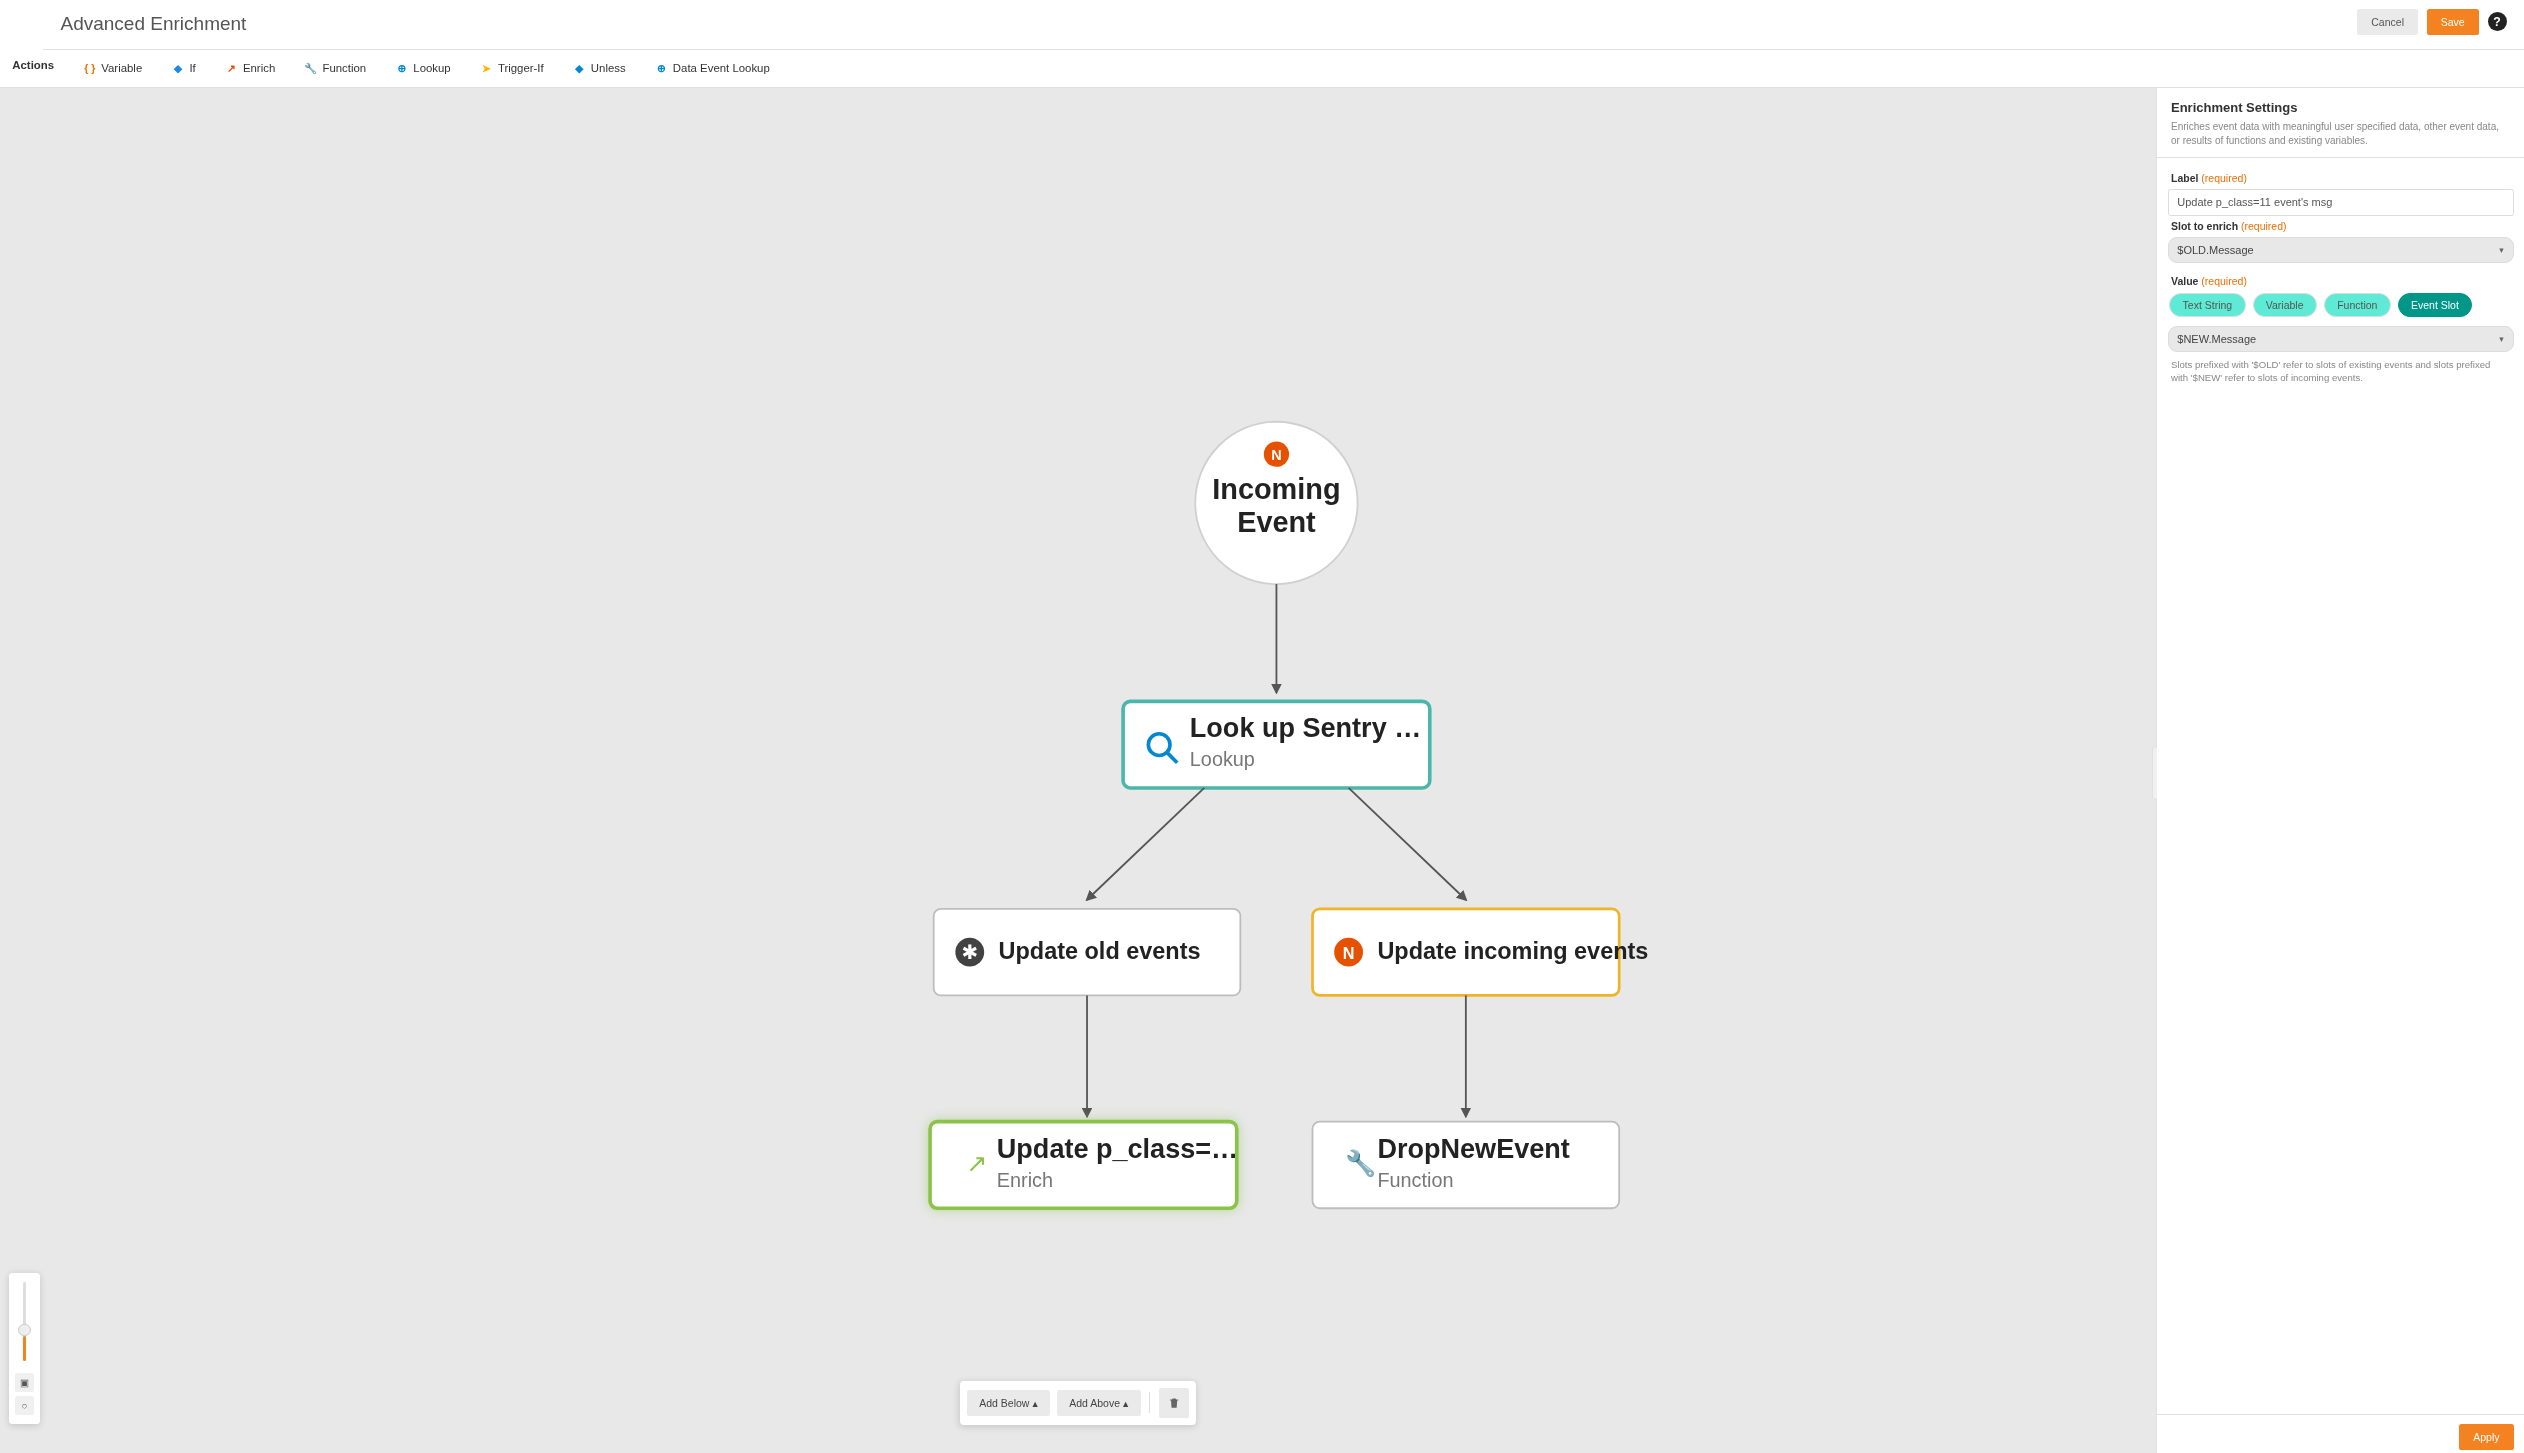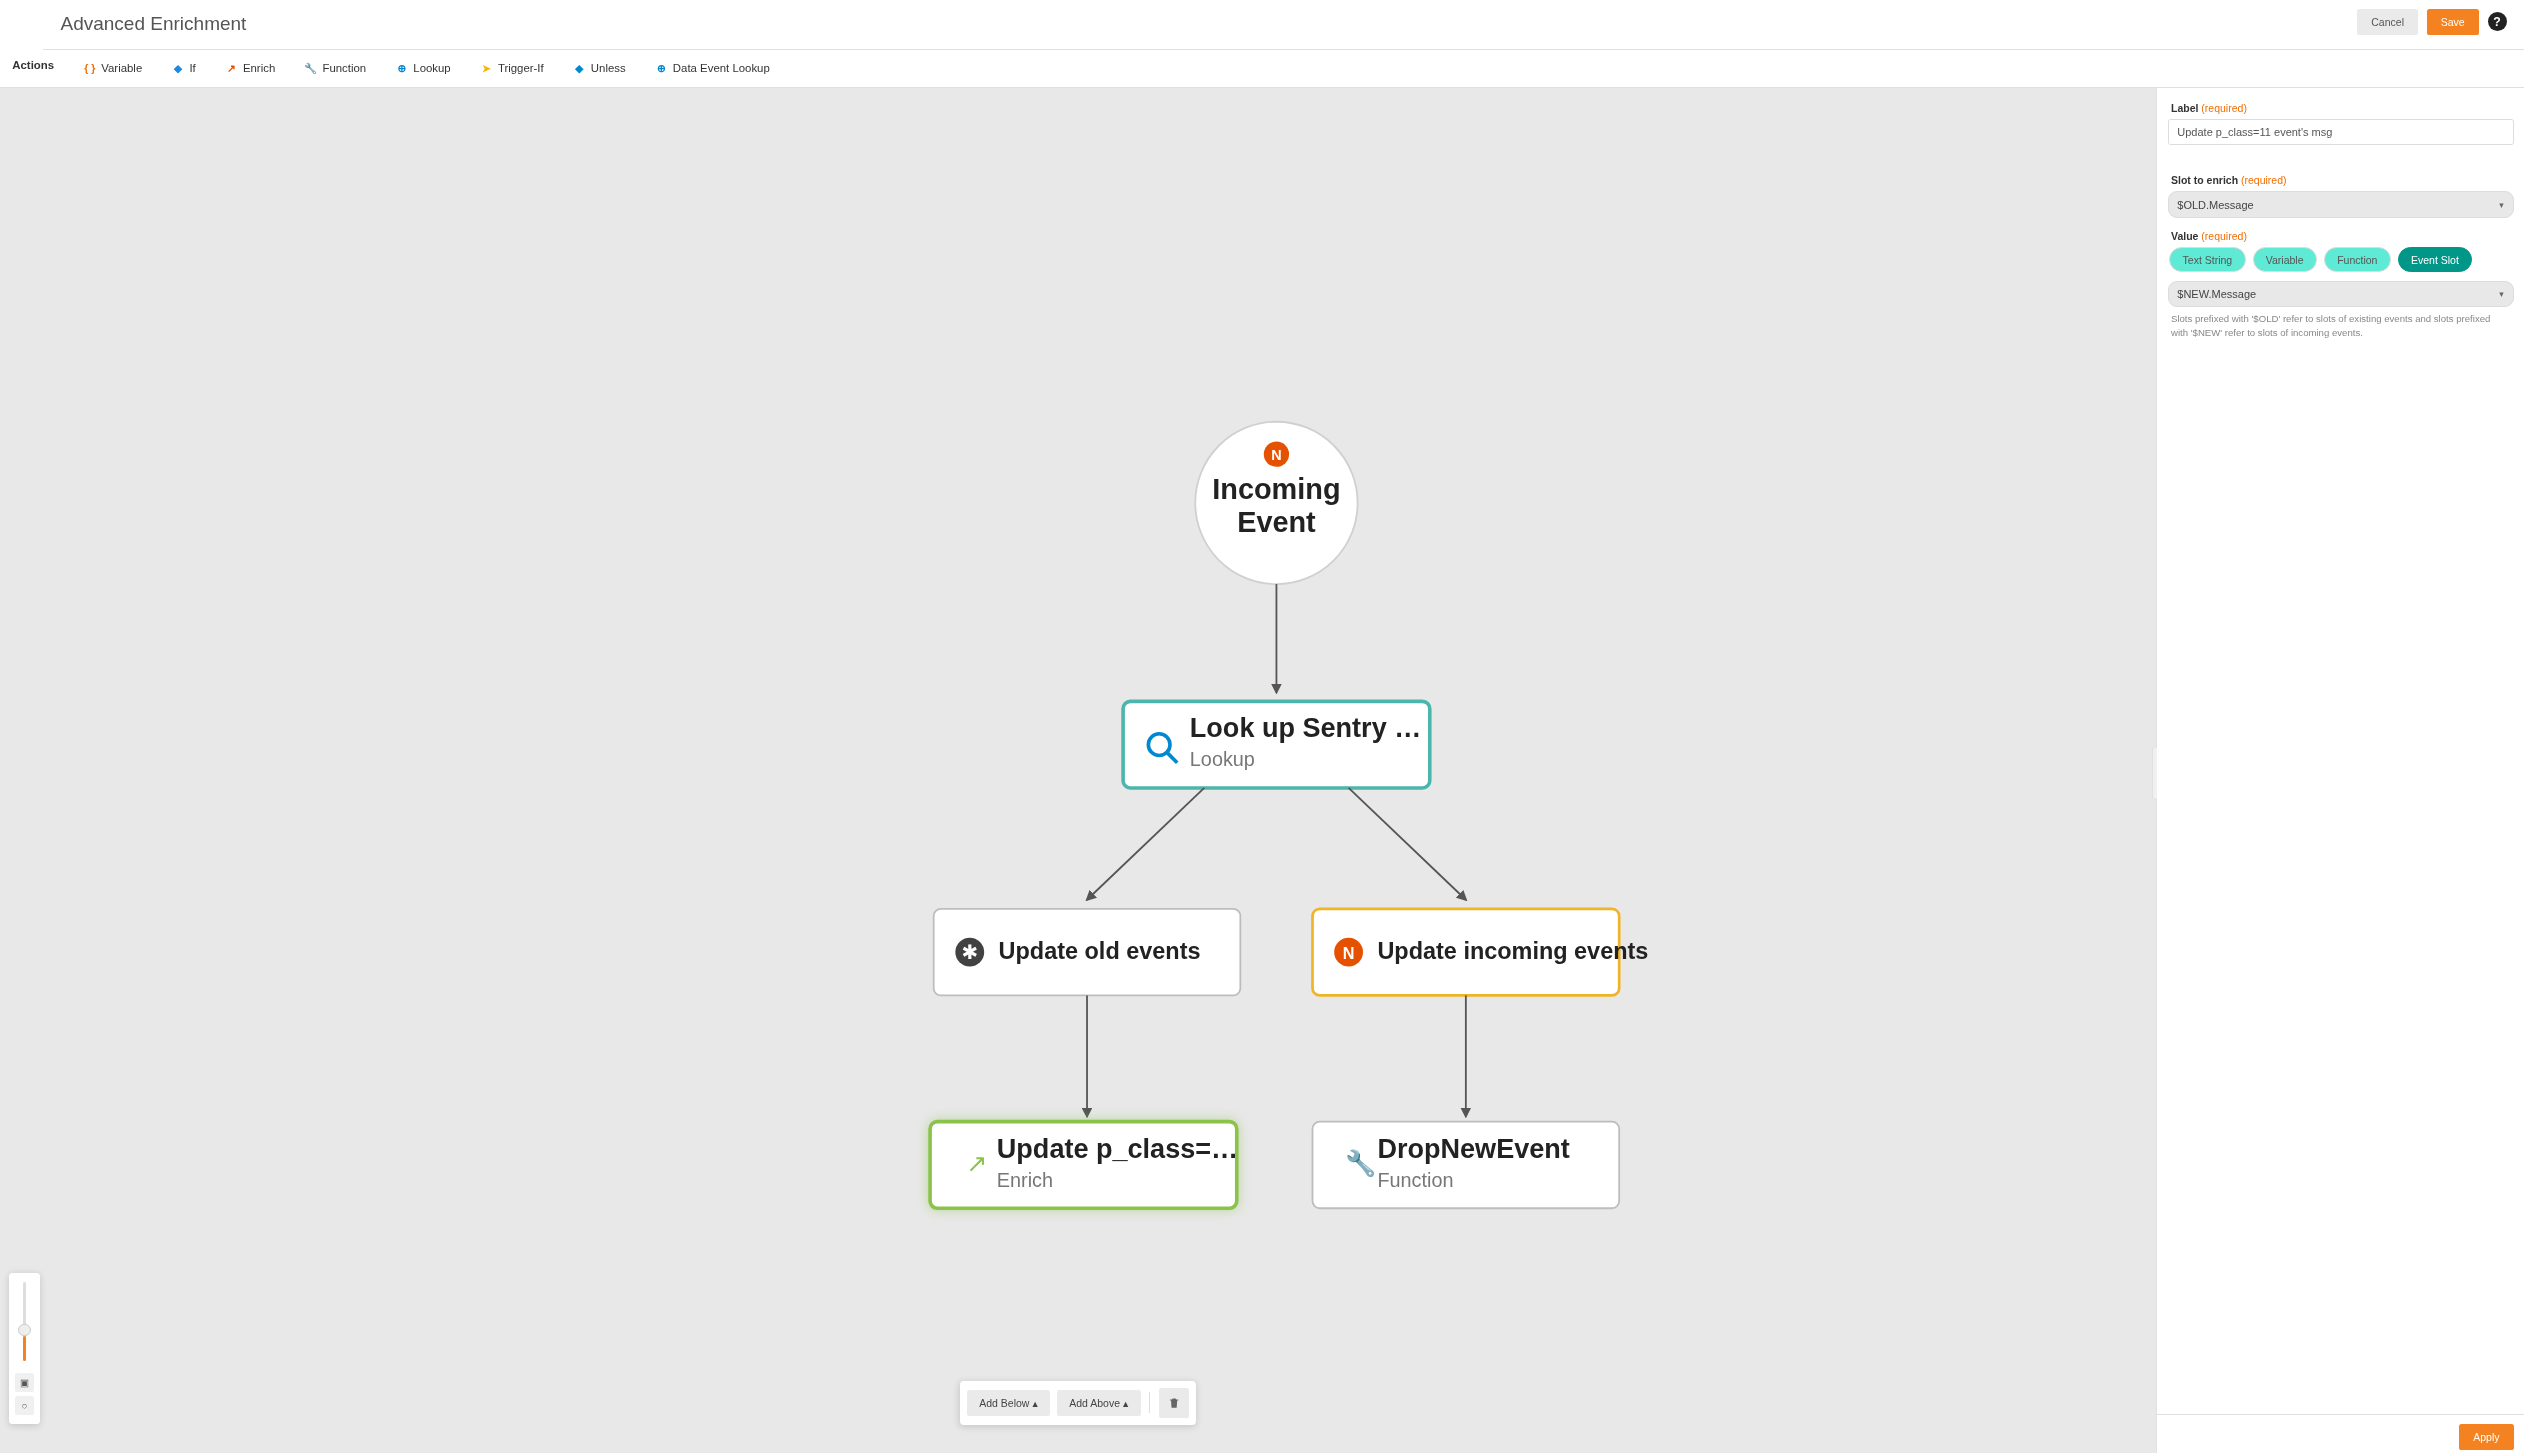--- a/index.html
+++ b/index.html
@@ -331,30 +331,34 @@
       <button class="trash-btn">
         <svg width="12.3" height="12.3" viewBox="0 0 24 24">
           <path fill="#666" d="M6 7h12l-1 14H7L6 7zm3-4h6l1 2h4v2H4V5h4l1-2z"></path>
         </svg>
       </button>
     </div>
   </div>
 
   <div class="side-panel">
     <div class="collapse-tab"></div>
+    <div class="hdr">
+      <h2>Enrichment Settings</h2>
+      <p>Enriches event data with meaningful user specified data, other event data, or results of functions and existing variables.</p>
+    </div>
     <div class="body">
       
       <div class="field-label">
         <span>Label</span>
         <span class="req">(required)</span>
       </div>
       <input class="text-input" value="Update p_class=11 event's msg" style="">
 
       
-      <div class="field-label" style="margin-top:29px">
+      <div class="field-label" style="margin-top:4px">
         <span>Slot to enrich</span>
         <span class="req">(required)</span>
       </div>
       <div class="select-like">
         <span>$OLD.Message</span>
         <span class="chev">▾</span>
       </div>
 
       
       <div class="field-label" style="margin-top:12.3px">

